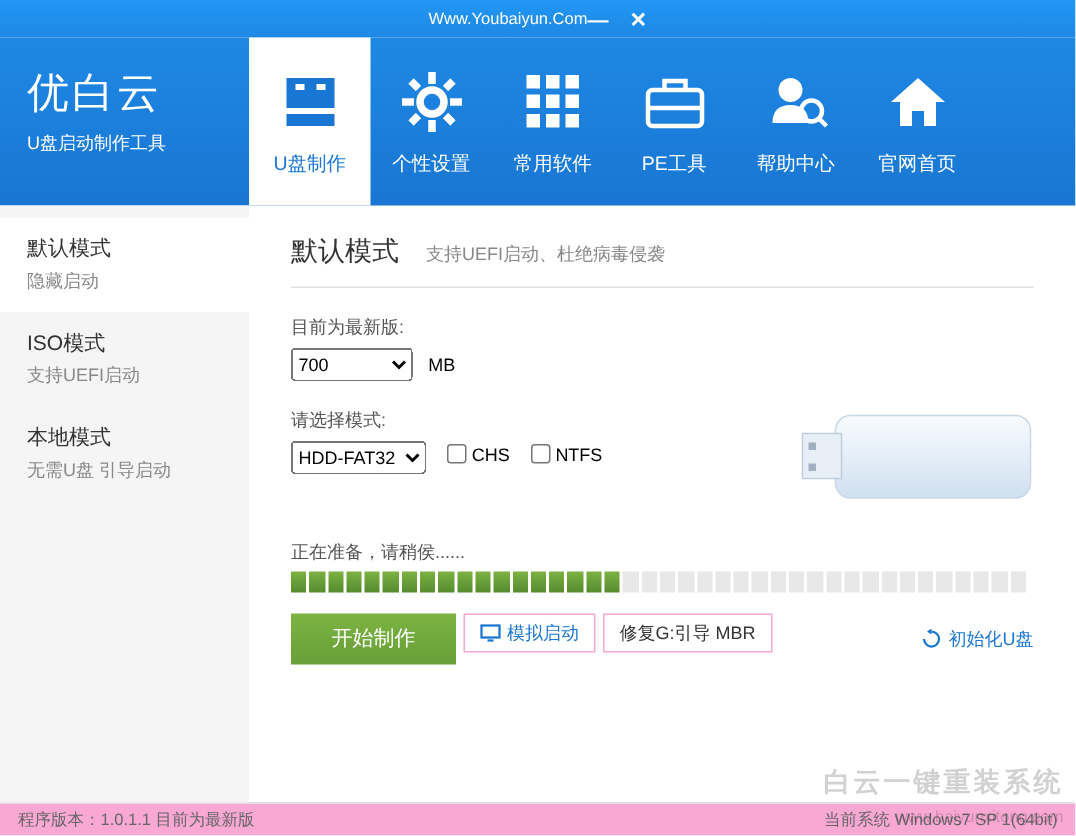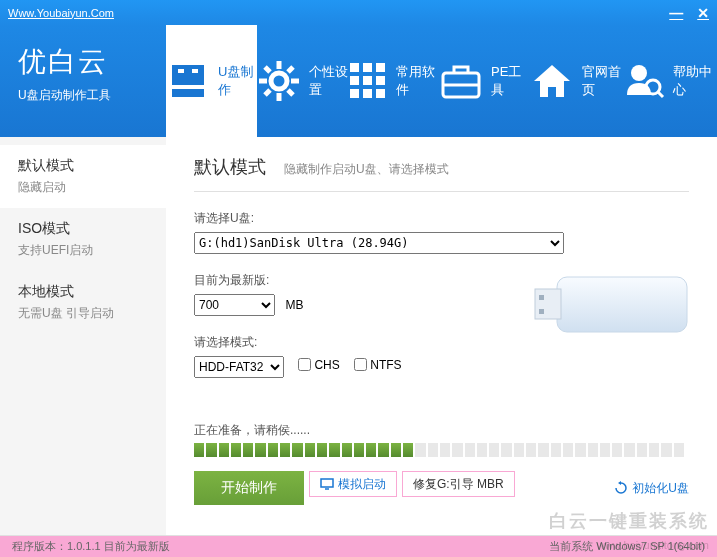--- a/index.html
+++ b/index.html
@@ -1,27 +1,27 @@
 <!DOCTYPE html>
 <html><head>
 <meta charset="utf-8">
 <style>
 * { margin: 0; padding: 0; box-sizing: border-box; font-family: "Microsoft YaHei", SimSun, sans-serif; }
 body { background: #fff; width: 717px; height: 557px; overflow: hidden; position: relative; }
 
-.titlebar { height: 25px; background: linear-gradient(180deg, #2196f3, #1e88e5); color: #fff; font-size: 11px; padding: 4px 8px; display: flex; justify-content: space-between; align-items: center; text-decoration: underline; }
+.titlebar { height: 25px; background: linear-gradient(180deg, #2196f3, #1e88e5); color: #fff; font-size: 11px; padding: 4px 8px; display: flex; justify-content: center; align-items: center; }
 .titlebar-ctrls { display: flex; gap: 14px; }
 .titlebar-ctrls span { cursor: pointer; font-size: 14px; font-weight: bold; }
 
 .header { height: 112px; background: linear-gradient(180deg, #1e88e5, #1976d2); display: flex; justify-content: space-between; }
 .logo-area { width: 166px; color: #fff; padding: 18px 0 0 18px; }
 .logo-title { font-size: 28px; font-weight: normal; letter-spacing: 2px; }
 .logo-sub { font-size: 12px; margin-top: 6px; }
 .nav { flex: 1; display: flex; }
-.nav-item { width: 91px; display: flex; flex-direction: row; align-items: center; justify-content: center; color: #fff; cursor: pointer; gap: 8px; }
+.nav-item { width: 81px; display: flex; flex-direction: column; align-items: center; justify-content: center; color: #fff; cursor: pointer; gap: 8px; }
 .nav-item.active { background: #fff; color: #1976d2; }
 .nav-icon { width: 48px; height: 48px; display: flex; align-items: center; justify-content: center; }
 .nav-label { font-size: 13px; }
 
 .body-area { display: flex; height: 398px; }
 .sidebar { width: 166px; background: #f5f5f5; padding-top: 8px; }
 .side-item { padding: 12px 18px; cursor: pointer; }
 .side-item.active { background: #fff; }
 .side-title { font-size: 14px; color: #333; }
 .side-sub { font-size: 12px; color: #888; margin-top: 4px; }
@@ -127,37 +127,37 @@
         <svg width="44" height="40" viewBox="0 0 44 40" fill="none" stroke="#fff" stroke-width="3">
             <rect x="4" y="12" width="36" height="24" rx="3"></rect>
             <path d="M15 12 V6 h14 v6"></path>
             <line x1="4" y1="24" x2="40" y2="24"></line>
           </svg>
       </div>
       <span class="nav-label">PE工具</span>
     </div>
     <div class="nav-item">
       <div class="nav-icon">
-        <svg width="44" height="40" viewBox="0 0 44 40" fill="#fff">
-            <path d="M22 4 L40 20 H34 V36 H26 V26 H18 V36 H10 V20 H4 Z"></path>
-          </svg>
-      </div>
-      <span class="nav-label">官网首页</span>
-    </div>
-    <div class="nav-item">
-      <div class="nav-icon">
         <svg width="44" height="44" viewBox="0 0 44 44">
             <circle cx="18" cy="14" r="8" fill="#fff"></circle>
             <path d="M6 36 Q6 24 18 24 Q30 24 30 36 Z" fill="#fff"></path>
             <circle cx="32" cy="28" r="7" fill="none" stroke="#fff" stroke-width="3"></circle>
             <line x1="37" y1="33" x2="42" y2="38" stroke="#fff" stroke-width="3"></line>
           </svg>
       </div>
       <span class="nav-label">帮助中心</span>
     </div>
+    <div class="nav-item">
+      <div class="nav-icon">
+        <svg width="44" height="40" viewBox="0 0 44 40" fill="#fff">
+            <path d="M22 4 L40 20 H34 V36 H26 V26 H18 V36 H10 V20 H4 Z"></path>
+          </svg>
+      </div>
+      <span class="nav-label">官网首页</span>
+    </div>
   </div>
 </div>
 
 <div class="body-area">
   <div class="sidebar">
     <div class="side-item active">
       <div class="side-title">默认模式</div>
       <div class="side-sub">隐藏启动</div>
     </div>
     <div class="side-item">
@@ -166,29 +166,23 @@
     </div>
     <div class="side-item">
       <div class="side-title">本地模式</div>
       <div class="side-sub">无需U盘 引导启动</div>
     </div>
   </div>
 
   <div class="main">
     <div class="main-head">
       <span class="main-title">默认模式</span>
-      <span class="main-sub">隐藏制作启动U盘、请选择模式</span>
-    </div>
-
-    <div class="form-row">
-      <div class="form-label">请选择U盘:</div>
-      <select class="select-wide">
-        <option>G:(hd1)SanDisk Ultra (28.94G)</option>
-      </select>
-    </div>
+      <span class="main-sub">支持UEFI启动、杜绝病毒侵袭</span>
+    </div>
+
 
     <div class="form-row">
       <div class="form-label">目前为最新版:</div>
       <select class="select-narrow inline">
         <option>700</option>
       </select>
       <span class="mb-label inline">MB</span>
     </div>
 
     <div class="form-row">

